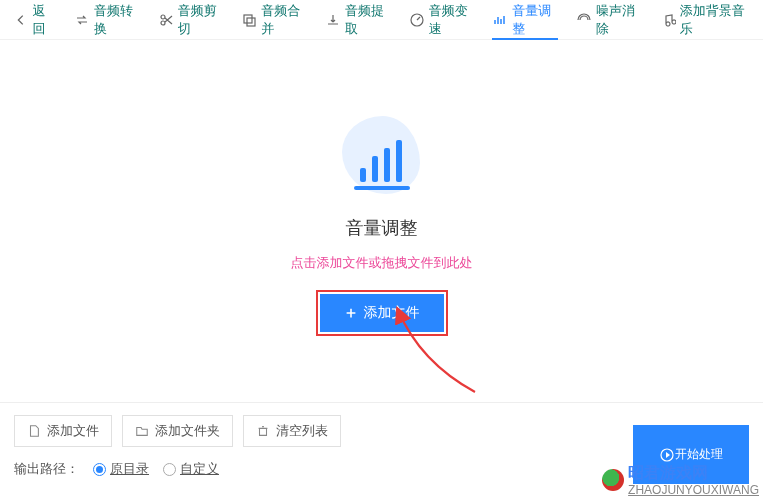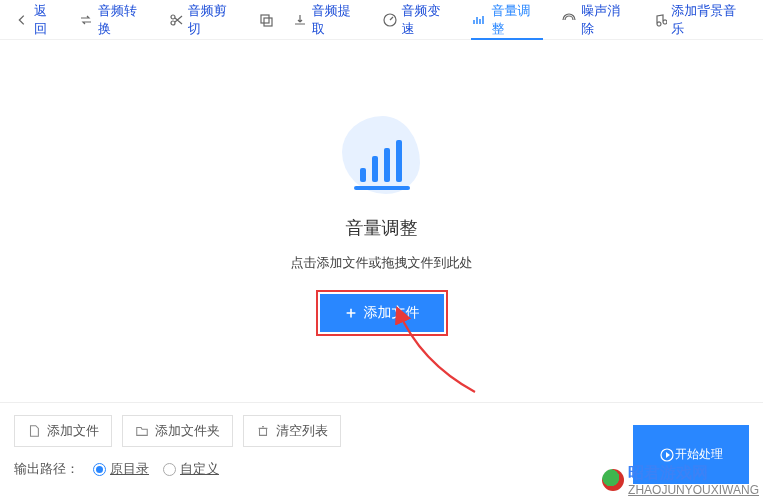--- a/index.html
+++ b/index.html
@@ -23,21 +23,21 @@
     border-bottom: 1px solid #f0f0f0;
     gap: 2px;
   }
   .topbar .item {
     display: flex;
     align-items: center;
     height: 38px;
     padding: 0 8px;
     gap: 4px;
     cursor: pointer;
-    color: #1d4ed8;
+    color: #0f766e;
     position: relative;
   }
   .topbar .item.active {
     color: #2987ff;
   }
   .topbar .item.active::after {
     content: "";
     position: absolute;
     left: 8px; right: 8px; bottom: -1px;
     height: 2px;
@@ -80,21 +80,21 @@
     border-radius: 2px;
   }
   .bigicon .base {
     position:absolute;
     left:22px; bottom:12px;
     width:56px; height:4px;
     background:#2987ff;
     border-radius:2px;
   }
   .main-title { font-size: 18px; color: #333; }
-  .main-sub { font-size: 13px; color: #404040; }
+  .main-sub { font-size: 13px; color: #ec4899; }
   .addfile-btn {
     margin-top: 8px;
     background: #2987ff;
     color: #fff;
     padding: 10px 24px;
     font-size: 14px;
     display: flex;
     align-items: center;
     gap: 6px;
     cursor: pointer;
@@ -221,20 +221,21 @@
     <span>音频剪切</span>
   </div>
 
   <div class="item">
     <span class="icon">
       <svg width="16" height="16" viewBox="0 0 16 16" stroke="#666" stroke-width="1.2" fill="none">
           <rect x="3" y="3" width="8" height="8"></rect>
           <rect x="6" y="6" width="8" height="8"></rect>
         </svg>
     </span>
+    <span>音频合并</span>
   </div>
 
   <div class="item">
     <span class="icon">
       <svg width="16" height="16" viewBox="0 0 16 16" stroke="#666" stroke-width="1.2" fill="none">
           <path d="M8 3v7m0 0l-2-2m2 2l2-2M3 12h10"></path>
         </svg>
     </span>
     <span>音频提取</span>
   </div>

